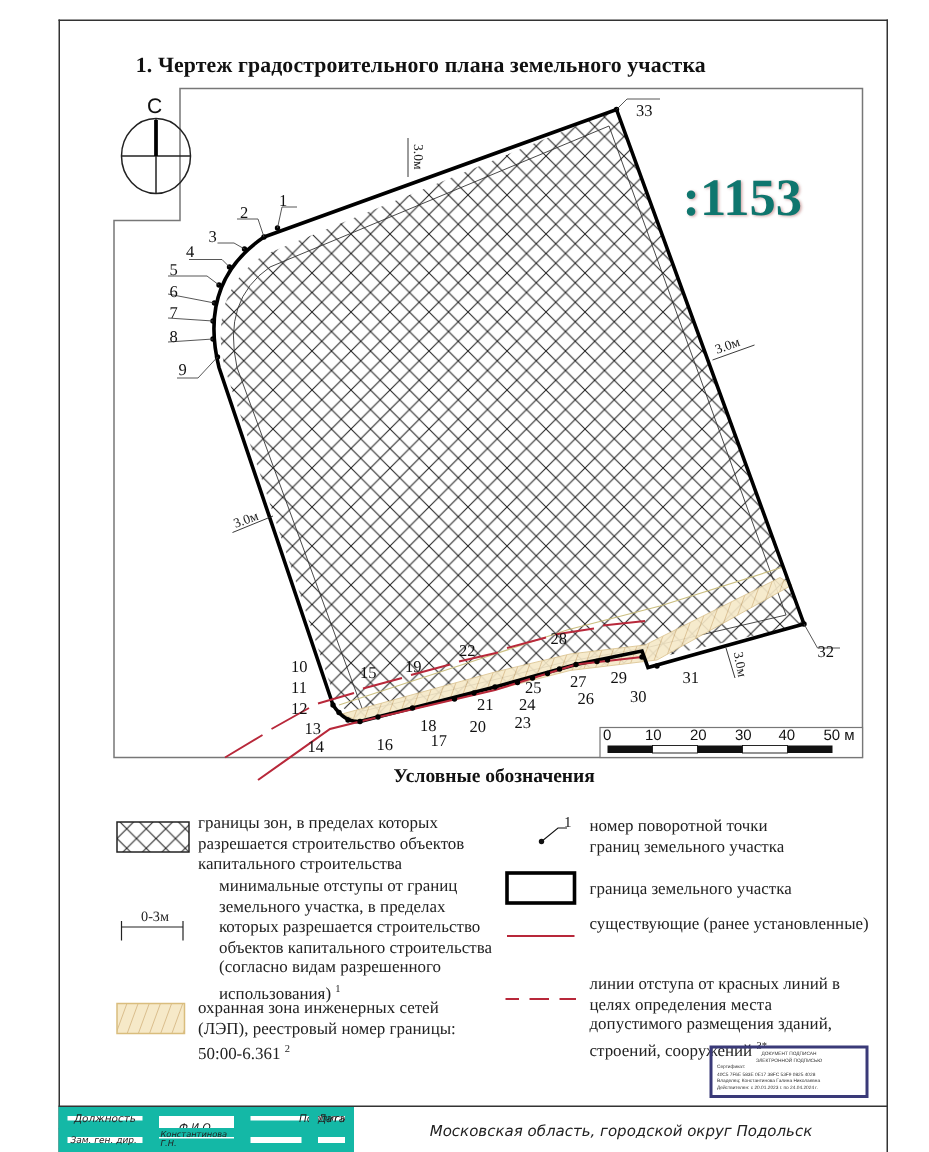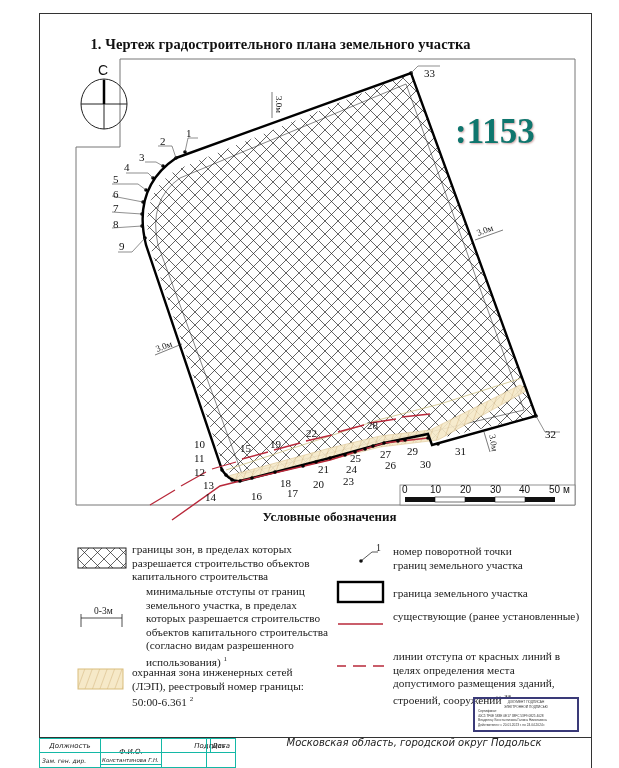--- a/index.html
+++ b/index.html
@@ -6,21 +6,21 @@
   body { width:619px; height:768px; position:relative; overflow:hidden; font-family:"Liberation Serif", serif; color:#111; }
   .abs { position:absolute; }
   .outer-frame { left:39px; top:13px; width:553px; height:760px; border:1.5px solid #333; border-bottom:none; box-sizing:border-box; }
   .title { left:39px; width:483px; top:36px; text-align:center; font-weight:bold; font-size:14.5px; letter-spacing:0.1px; }
   .drawing { left:0; top:0; }
   .legend-title { left:0; width:619px; top:509px; text-align:center; font-weight:bold; font-size:13px; padding-left:40px; box-sizing:border-box; }
   .legend-text { font-size:11.3px; line-height:13.6px; color:#222; }
   .stamp { left:473px; top:697px; width:106px; height:35px; border:2px solid #3a3a78; box-sizing:border-box; font-family:"Liberation Sans", sans-serif; font-size:3.2px; line-height:4.6px; color:#333; padding:1px 3px; }
   .stamp .c { text-align:center; }
   .tb { font-family:"DejaVu Sans", sans-serif; font-style:italic; font-size:7px; color:#222; }
-  .tb-cell { position:absolute; border:1px solid #14b8a6; box-sizing:border-box; display:flex; align-items:center; justify-content:center; }
+  .tb-cell { position:absolute; border:6px solid #14b8a6; box-sizing:border-box; display:flex; align-items:center; justify-content:center; }
   .watermark { left:455px; top:112px; font-size:35px; font-weight:bold; color:#0f766e; text-shadow:1px 1px 2px rgba(120,0,0,0.35); }
 </style>
 </head>
 <body>
 
 <div class="abs outer-frame"></div>
 
 <div class="abs title">1. Чертеж градостроительного плана земельного участка</div>
 
 <svg class="abs drawing" width="619" height="768" xmlns="http://www.w3.org/2000/svg">
@@ -235,14 +235,14 @@
 <div class="abs" style="left:39px;top:737px;width:553px;height:31px;border-top:1.5px solid #333;"></div>
 <div class="tb">
   <div class="tb-cell" style="left:39px;top:738px;width:62px;height:15px;">Должность</div>
   <div class="tb-cell" style="left:100px;top:738px;width:62px;height:27px;">Ф.И.О.</div>
   <div class="tb-cell" style="left:161px;top:738px;width:46px;height:15px;padding-left:48px;">Подпись</div>
   <div class="tb-cell" style="left:206px;top:738px;width:30px;height:15px;">Дата</div>
   <div class="tb-cell" style="left:39px;top:752px;width:62px;height:16px;font-size:6px;justify-content:flex-start;padding-left:2px;">Зам. ген. дир.</div>
   <div class="tb-cell" style="left:100px;top:752px;width:62px;height:16px;font-size:5.5px;justify-content:flex-start;padding-left:1px;">Константинова Г.Н.</div>
   <div class="tb-cell" style="left:161px;top:752px;width:46px;height:16px;"></div>
   <div class="tb-cell" style="left:206px;top:752px;width:30px;height:16px;"></div>
-  <div class="abs" style="left:236px;top:738px;width:356px;height:30px;display:flex;align-items:flex-end;justify-content:center;font-size:10px;padding-bottom:20px;box-sizing:border-box;">Московская область, городской округ Подольск</div>
+  <div class="abs" style="left:236px;top:738px;width:356px;height:30px;display:flex;align-items:flex-end;justify-content:center;font-size:10px;padding-bottom:8px;box-sizing:border-box;">Московская область, городской округ Подольск</div>
 </div>
 
 </body></html>

